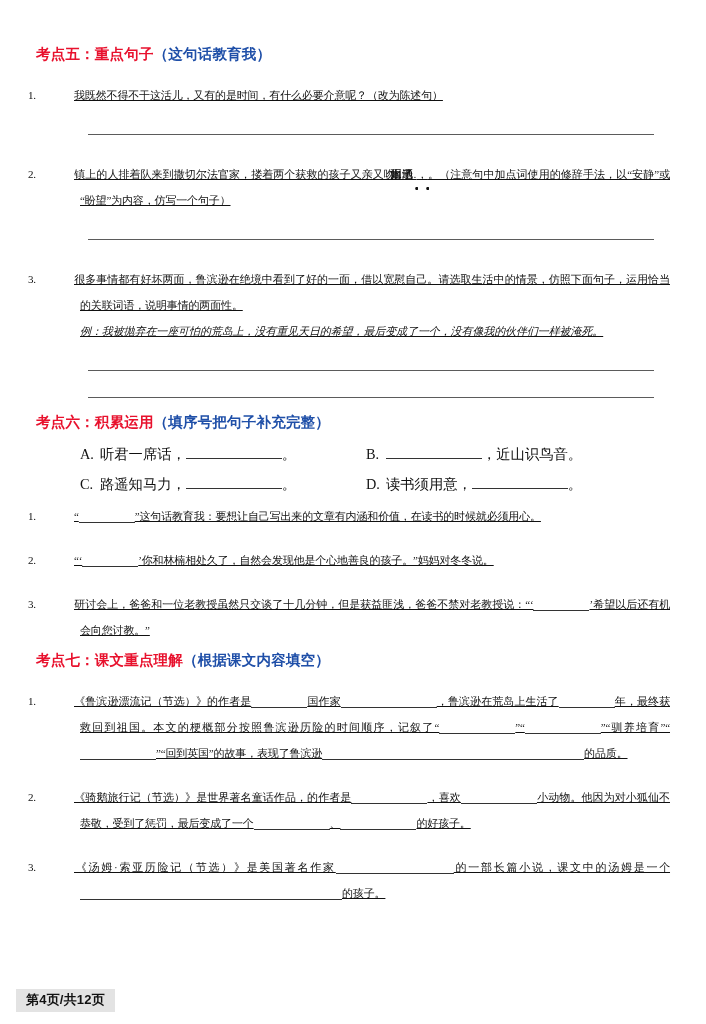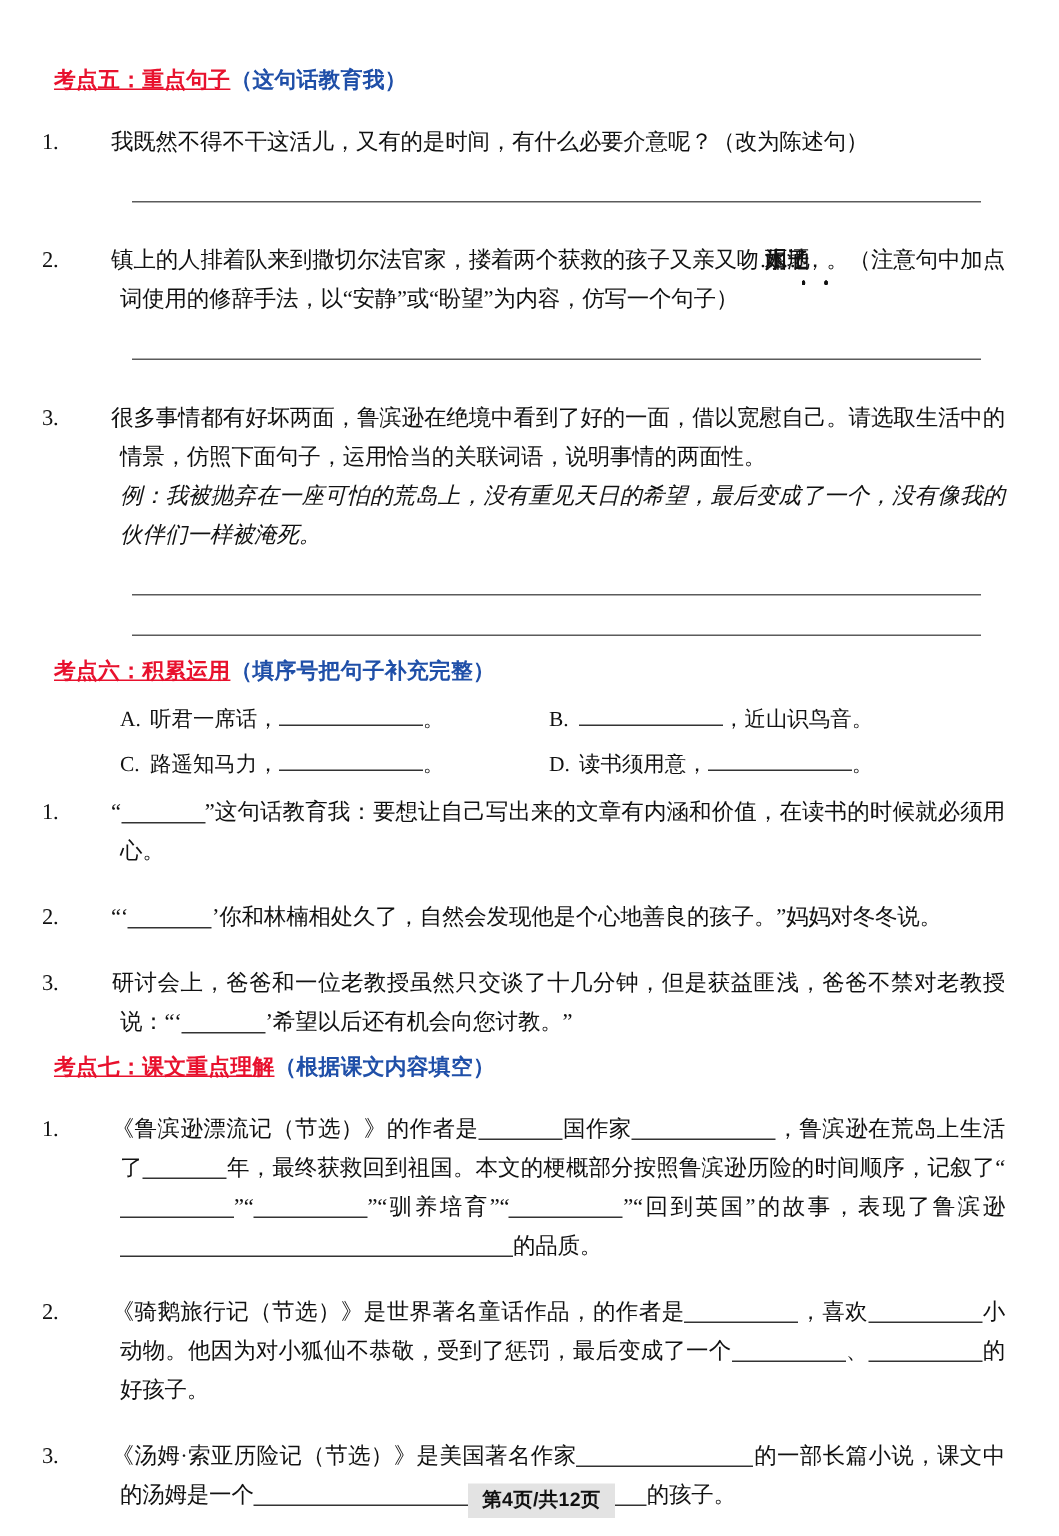--- a/index.html
+++ b/index.html
@@ -32,29 +32,30 @@
   
   .kaodian {
     font-family: "Liberation Sans", "DejaVu Sans", sans-serif;
     font-weight: bold;
     font-size: 14.5px;
     line-height: 20px;
     letter-spacing: 0.2px;
     margin: 0 0 7px 0;
     white-space: nowrap;
   }
-  .kaodian .kd-main { color: #e8112d; text-decoration: underline; }
+  .kaodian .kd-main { color: #e8112d; }
   .kaodian .kd-sub  { color: #1f4fa8; }
 
   
   .q {
     position: relative;
     margin: 18px 0 0 0;
-    font-size: 15px;
+    font-size: 11px;
     line-height: 26px;
+    text-decoration: underline;
   }
   .q-text {
     padding-left: 26px;
     text-indent: -26px;
     margin-left: 18px;
     text-align: justify;
     letter-spacing: -0.15px;
   }
   .q-text.noindent {
     text-indent: 0;
@@ -139,21 +140,20 @@
     display: inline-block;
     min-width: 20px;
   }
 
   
   .footer {
     position: absolute;
     left: 16px;
     right: 0;
     bottom: 12px;
-    text-align: center;
   }
   .footer-badge {
     display: inline-block;
     font-family: "Liberation Sans", "DejaVu Sans", sans-serif;
     font-weight: bold;
     font-size: 13px;
     color: #111;
     background: #e3e3e3;
     padding: 2px 10px 3px 10px;
     letter-spacing: 0.2px;

